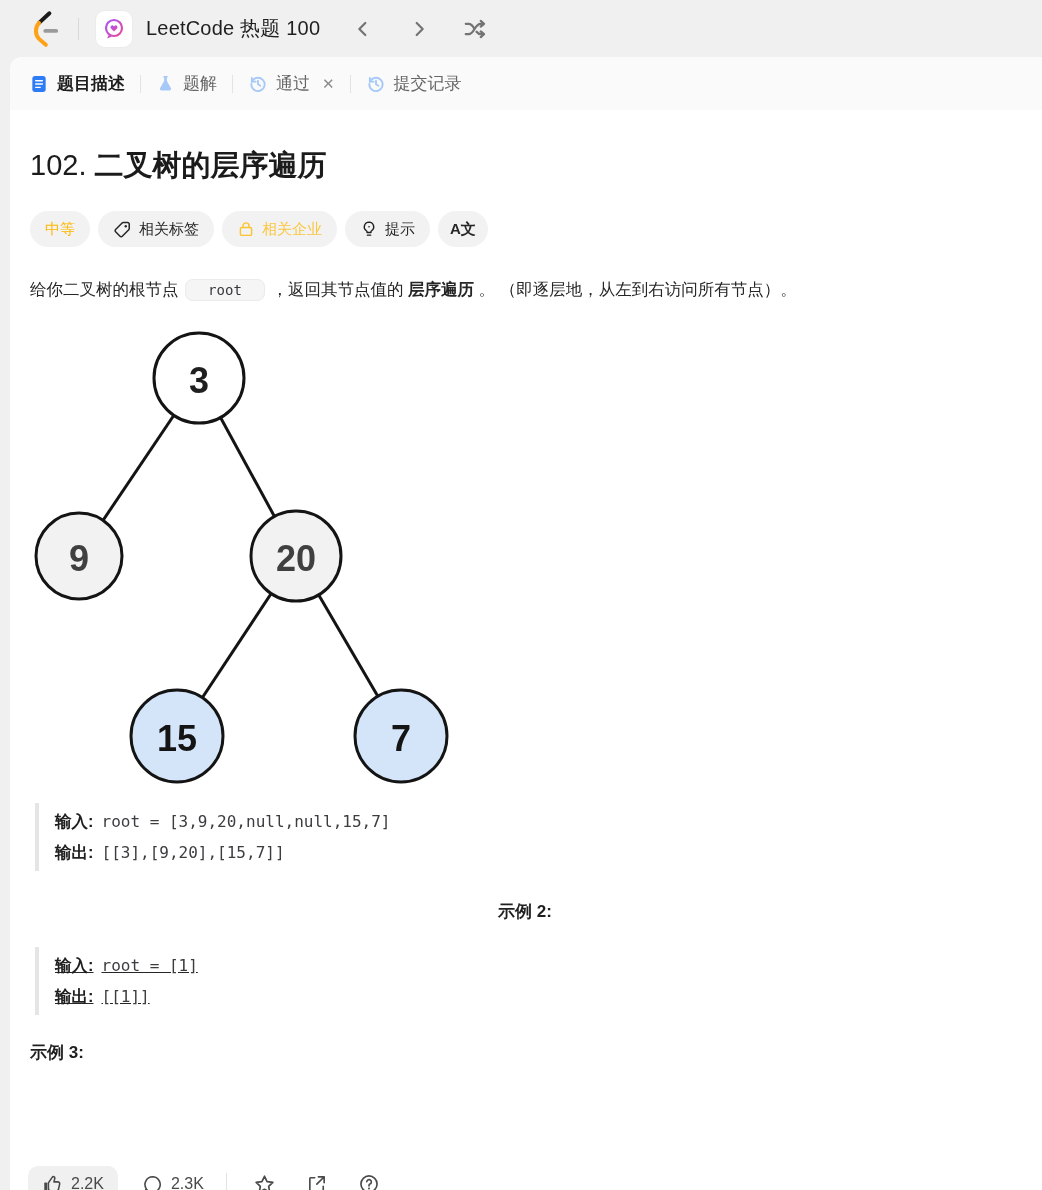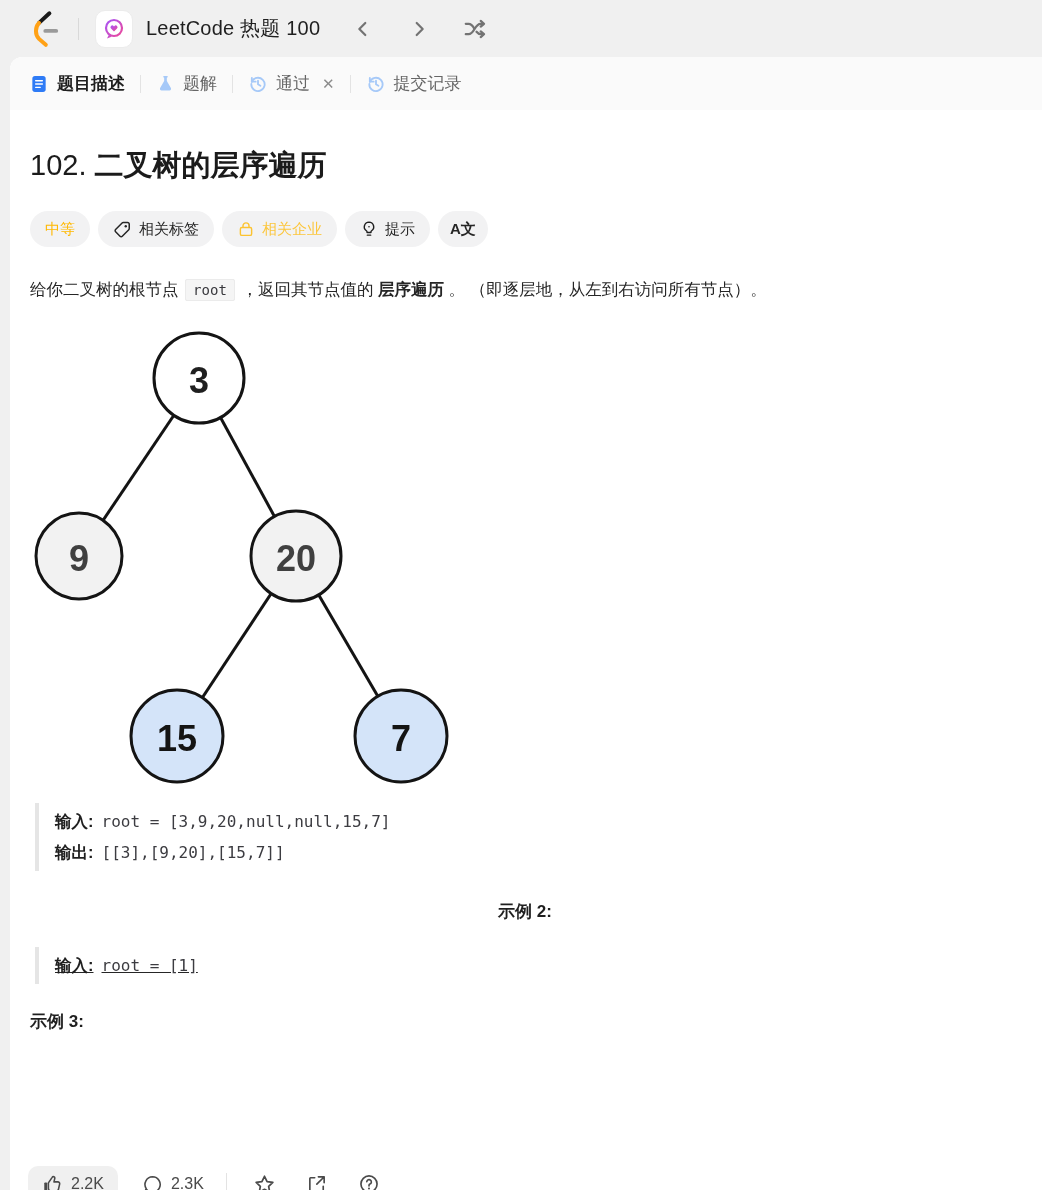--- a/index.html
+++ b/index.html
@@ -51,21 +51,21 @@
   }
   .pill.difficulty { color:#ffb800; font-weight:500; }
   .pill.companies  { color:#ffb800; }
   .pill.companies .plabel { opacity:.75; }
   .pill.companies svg { opacity:.8; }
   .pill.translate { padding:0 12px; font-weight:700; font-size:15px; }
   .desc { margin-top:29px; font-size:16.5px; line-height:26px; color:#262626; }
   .code-chip {
     font-family:"DejaVu Sans Mono","Liberation Mono",monospace;
     font-size:14px; background:#f5f5f5; border:1px solid #ebebeb;
-    border-radius:2px; padding:2px 7px; color:#38383d; margin:0 2px;
+    border-radius:8px; padding:2px 22px; color:#38383d; margin:0 2px;
   }
   .ex-heading { margin-top:86px; font-size:17px; font-weight:700; color:#1f1f1f; }
   .ex-heading.h2 { margin-top:29px;text-align:center; }
   .ex-heading.h3 { margin-top:26px; }
   .tree-wrap { margin-top:25px; margin-left:2px; }
   .example {
     margin-top:17px; margin-left:5px; border-left:4px solid #e5e5e5;
     padding:3px 0 3px 16px;
   }
   .example.e2 { margin-top:24px;text-decoration:underline; }
@@ -220,20 +220,21 @@
 
     <div class="example">
       <div class="ex-line"><span class="ex-label">输入:</span><span class="ex-code">root = [3,9,20,null,null,15,7]</span></div>
       <div class="ex-line"><span class="ex-label">输出:</span><span class="ex-code">[[3],[9,20],[15,7]]</span></div>
     </div>
 
     <div class="ex-heading h2">示例 2:</div>
 
     <div class="example e2">
       <div class="ex-line"><span class="ex-label">输入:</span><span class="ex-code">root = [1]</span></div>
+      <div class="ex-line"><span class="ex-label">输出:</span><span class="ex-code">[[1]]</span></div>
     </div>
 
     <div class="ex-heading h3">示例 3:</div>
   </div>
 
   <div class="footer">
     <div class="f-item f-like">
       <svg width="21" height="21" viewBox="0 0 24 24" fill="none">
         <rect x="2.6" y="9.6" width="3.3" height="10" rx="1" fill="#4a4a4a"></rect>
         <path d="M7.3 10.2l4.3-6.4a1.65 1.65 0 0 1 3 1.25L13.7 9h4.4a2.1 2.1 0 0 1 2.05 2.55l-1.3 5.7A2.6 2.6 0 0 1 16.3 19.3H10.3a3 3 0 0 1-3-3z" stroke="#4a4a4a" stroke-width="1.8" stroke-linejoin="round"></path>

